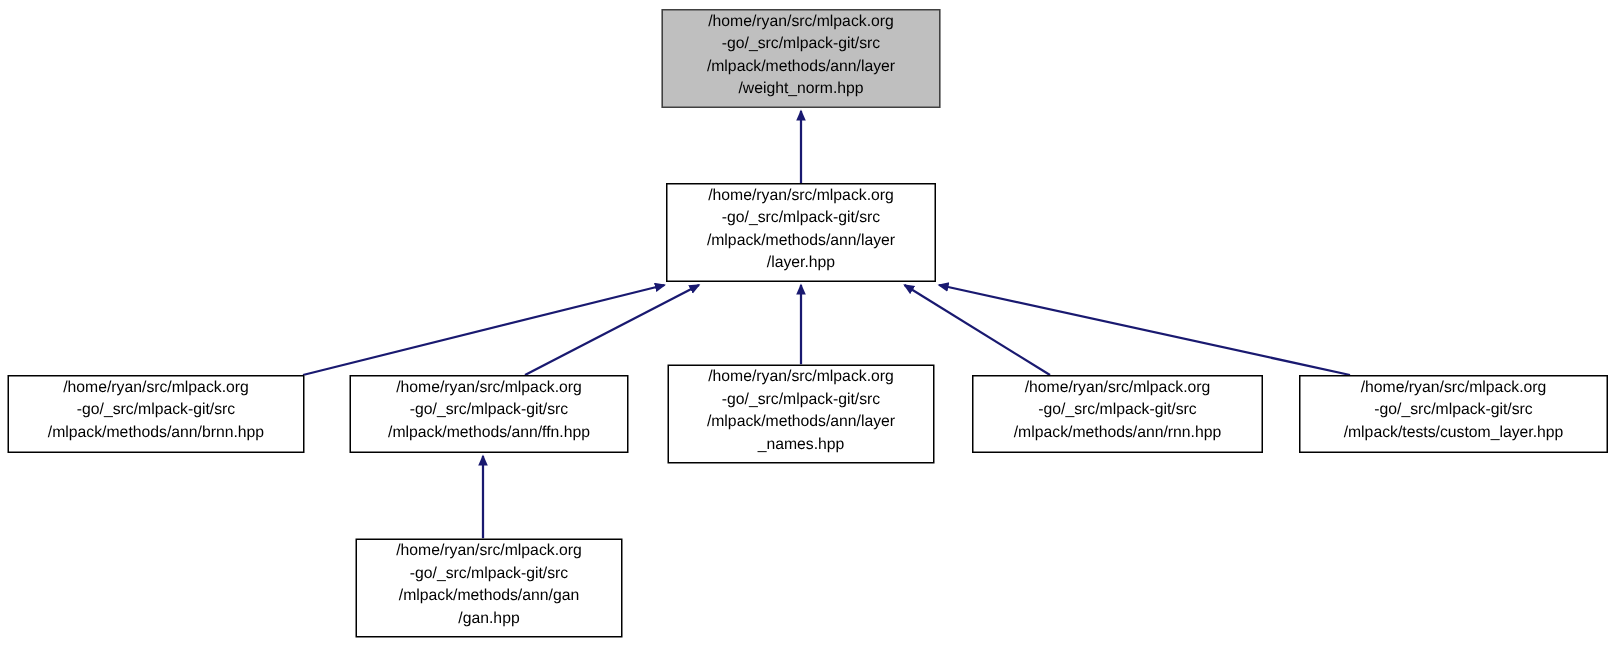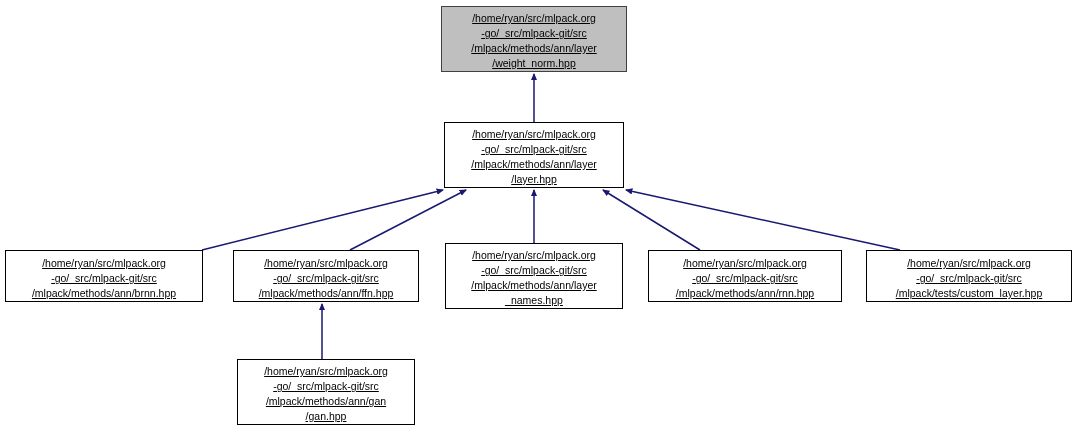--- a/index.html
+++ b/index.html
@@ -28,24 +28,23 @@
     box-sizing: border-box;
     border: 1px solid #000000;
     background: #ffffff;
     color: #000000;
     font-size: 10.5px;
     line-height: 15px;
     text-align: center;
     display: flex;
     flex-direction: column;
     align-items: center;
-    justify-content: flex-end;
+    justify-content: flex-start;
     white-space: pre-line;
     letter-spacing: 0px;
-    text-decoration: underline;
   }
   .node.highlight {
     background: #bfbfbf;
     border: 1px solid #404040;
   }
   .node-label {
     display: block;
     width: 100%;
     white-space: pre-line;
   }

